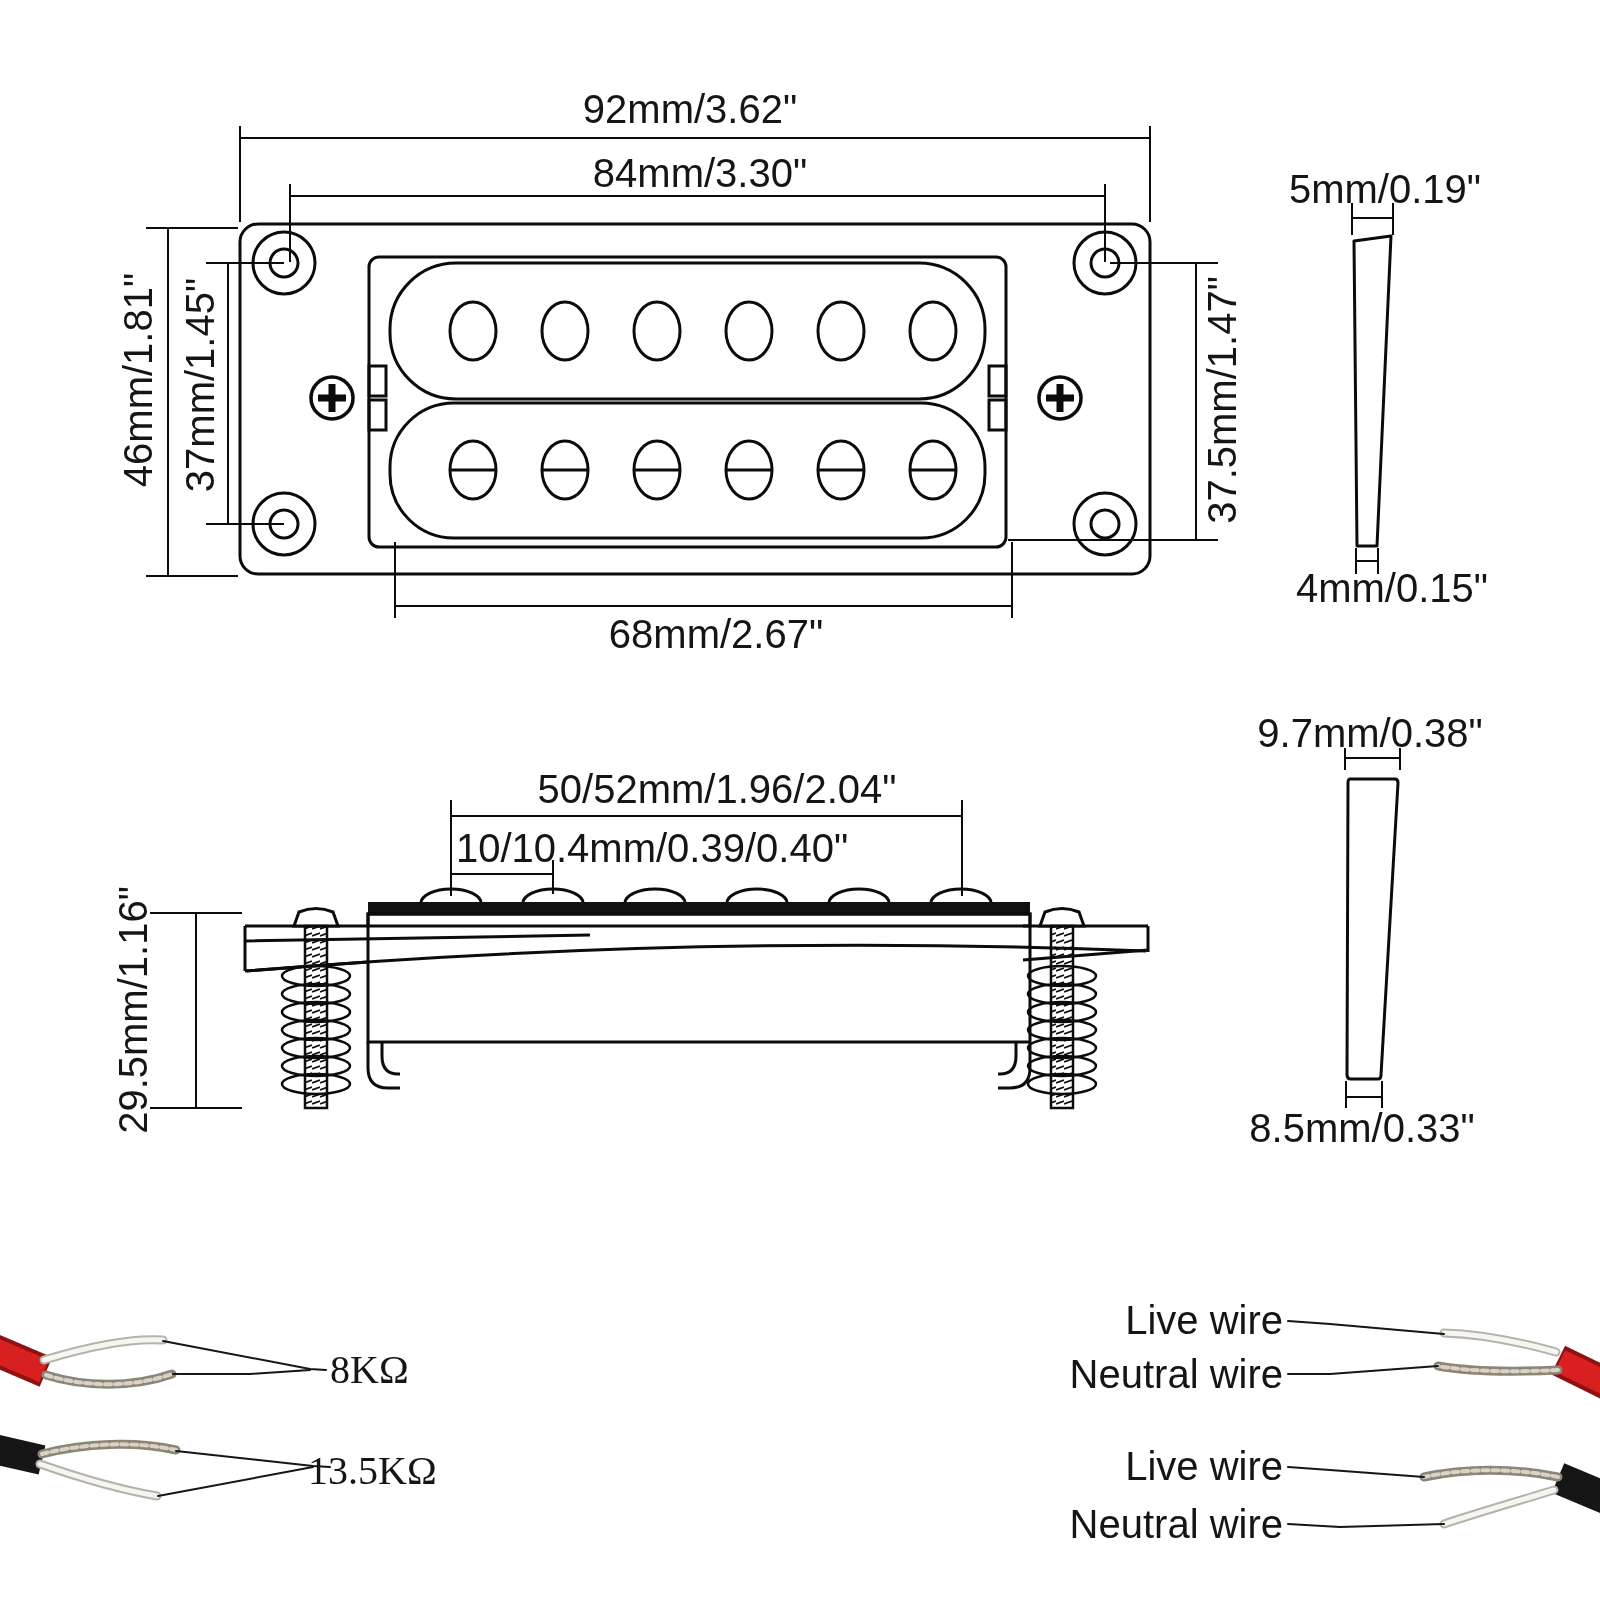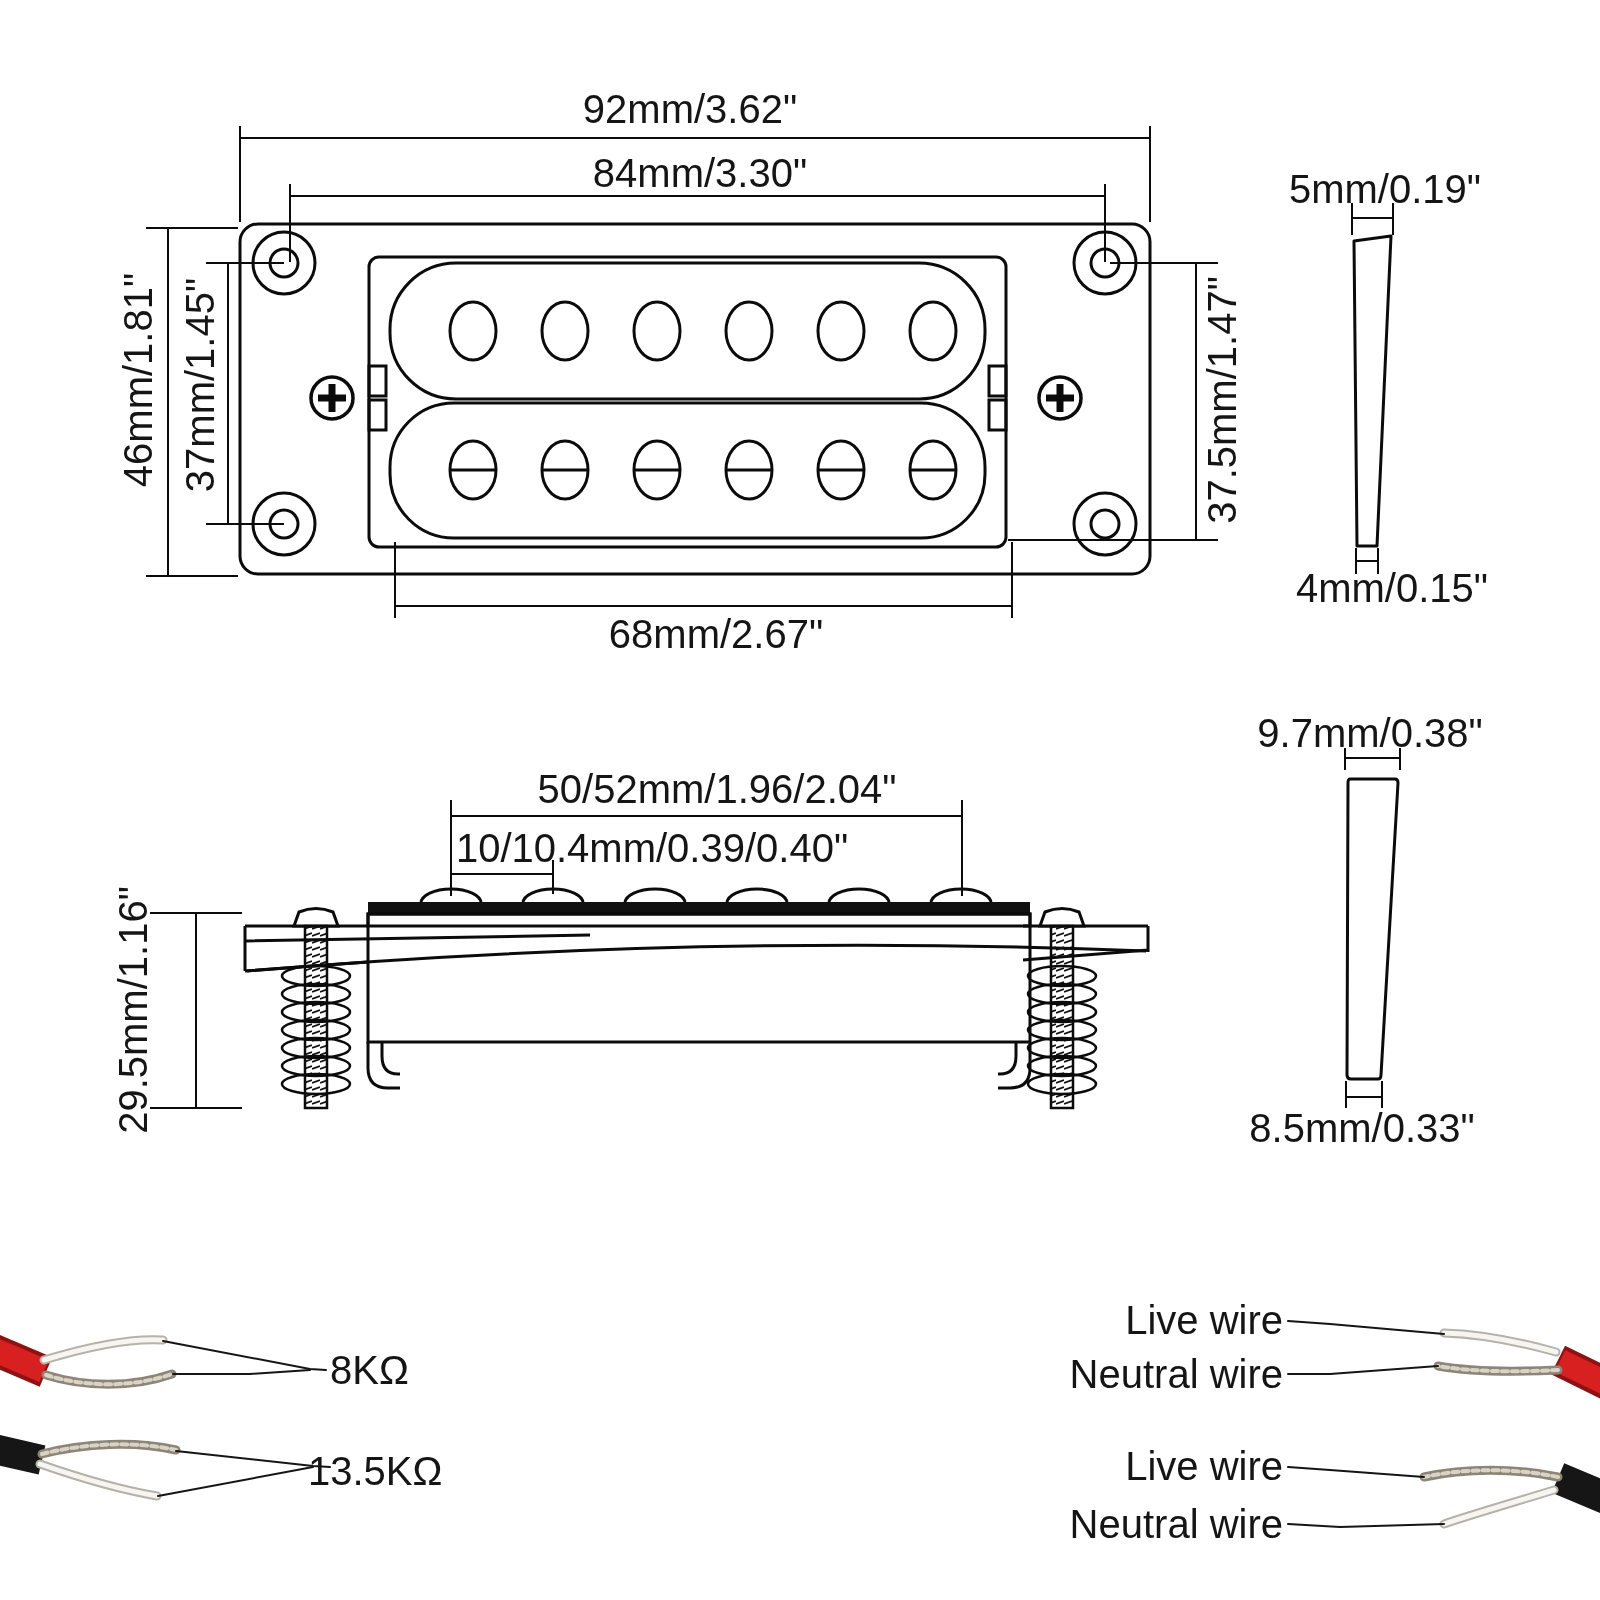--- a/index.html
+++ b/index.html
@@ -2,21 +2,21 @@
 <html><head>
 <meta charset="utf-8">
 <style>
   html,body{margin:0;padding:0;background:#fff;}
   .canvas{position:relative;width:1600px;height:1600px;background:#ffffff;overflow:hidden;
           font-family:"Liberation Sans", sans-serif;}
   .canvas svg{position:absolute;left:0;top:0;}
   .lbl{position:absolute;font-size:40px;color:#151515;white-space:nowrap;line-height:1;}
   .c{transform:translate(-50%,-50%);}
   .r{transform:translate(-50%,-50%) rotate(-90deg);}
-  .lft{transform:translateY(-50%);}
+  .lft{transform:translateY(-50%);font-family:Liberation Serif, serif;}
   .rgt{transform:translateY(-50%);text-align:right;}
 </style>
 </head>
 <body>
 
 <div class="canvas">
 
 <svg width="1600" height="1600" viewBox="0 0 1600 1600">
   <defs>
     <pattern id="thr" width="8" height="7" patternUnits="userSpaceOnUse">

